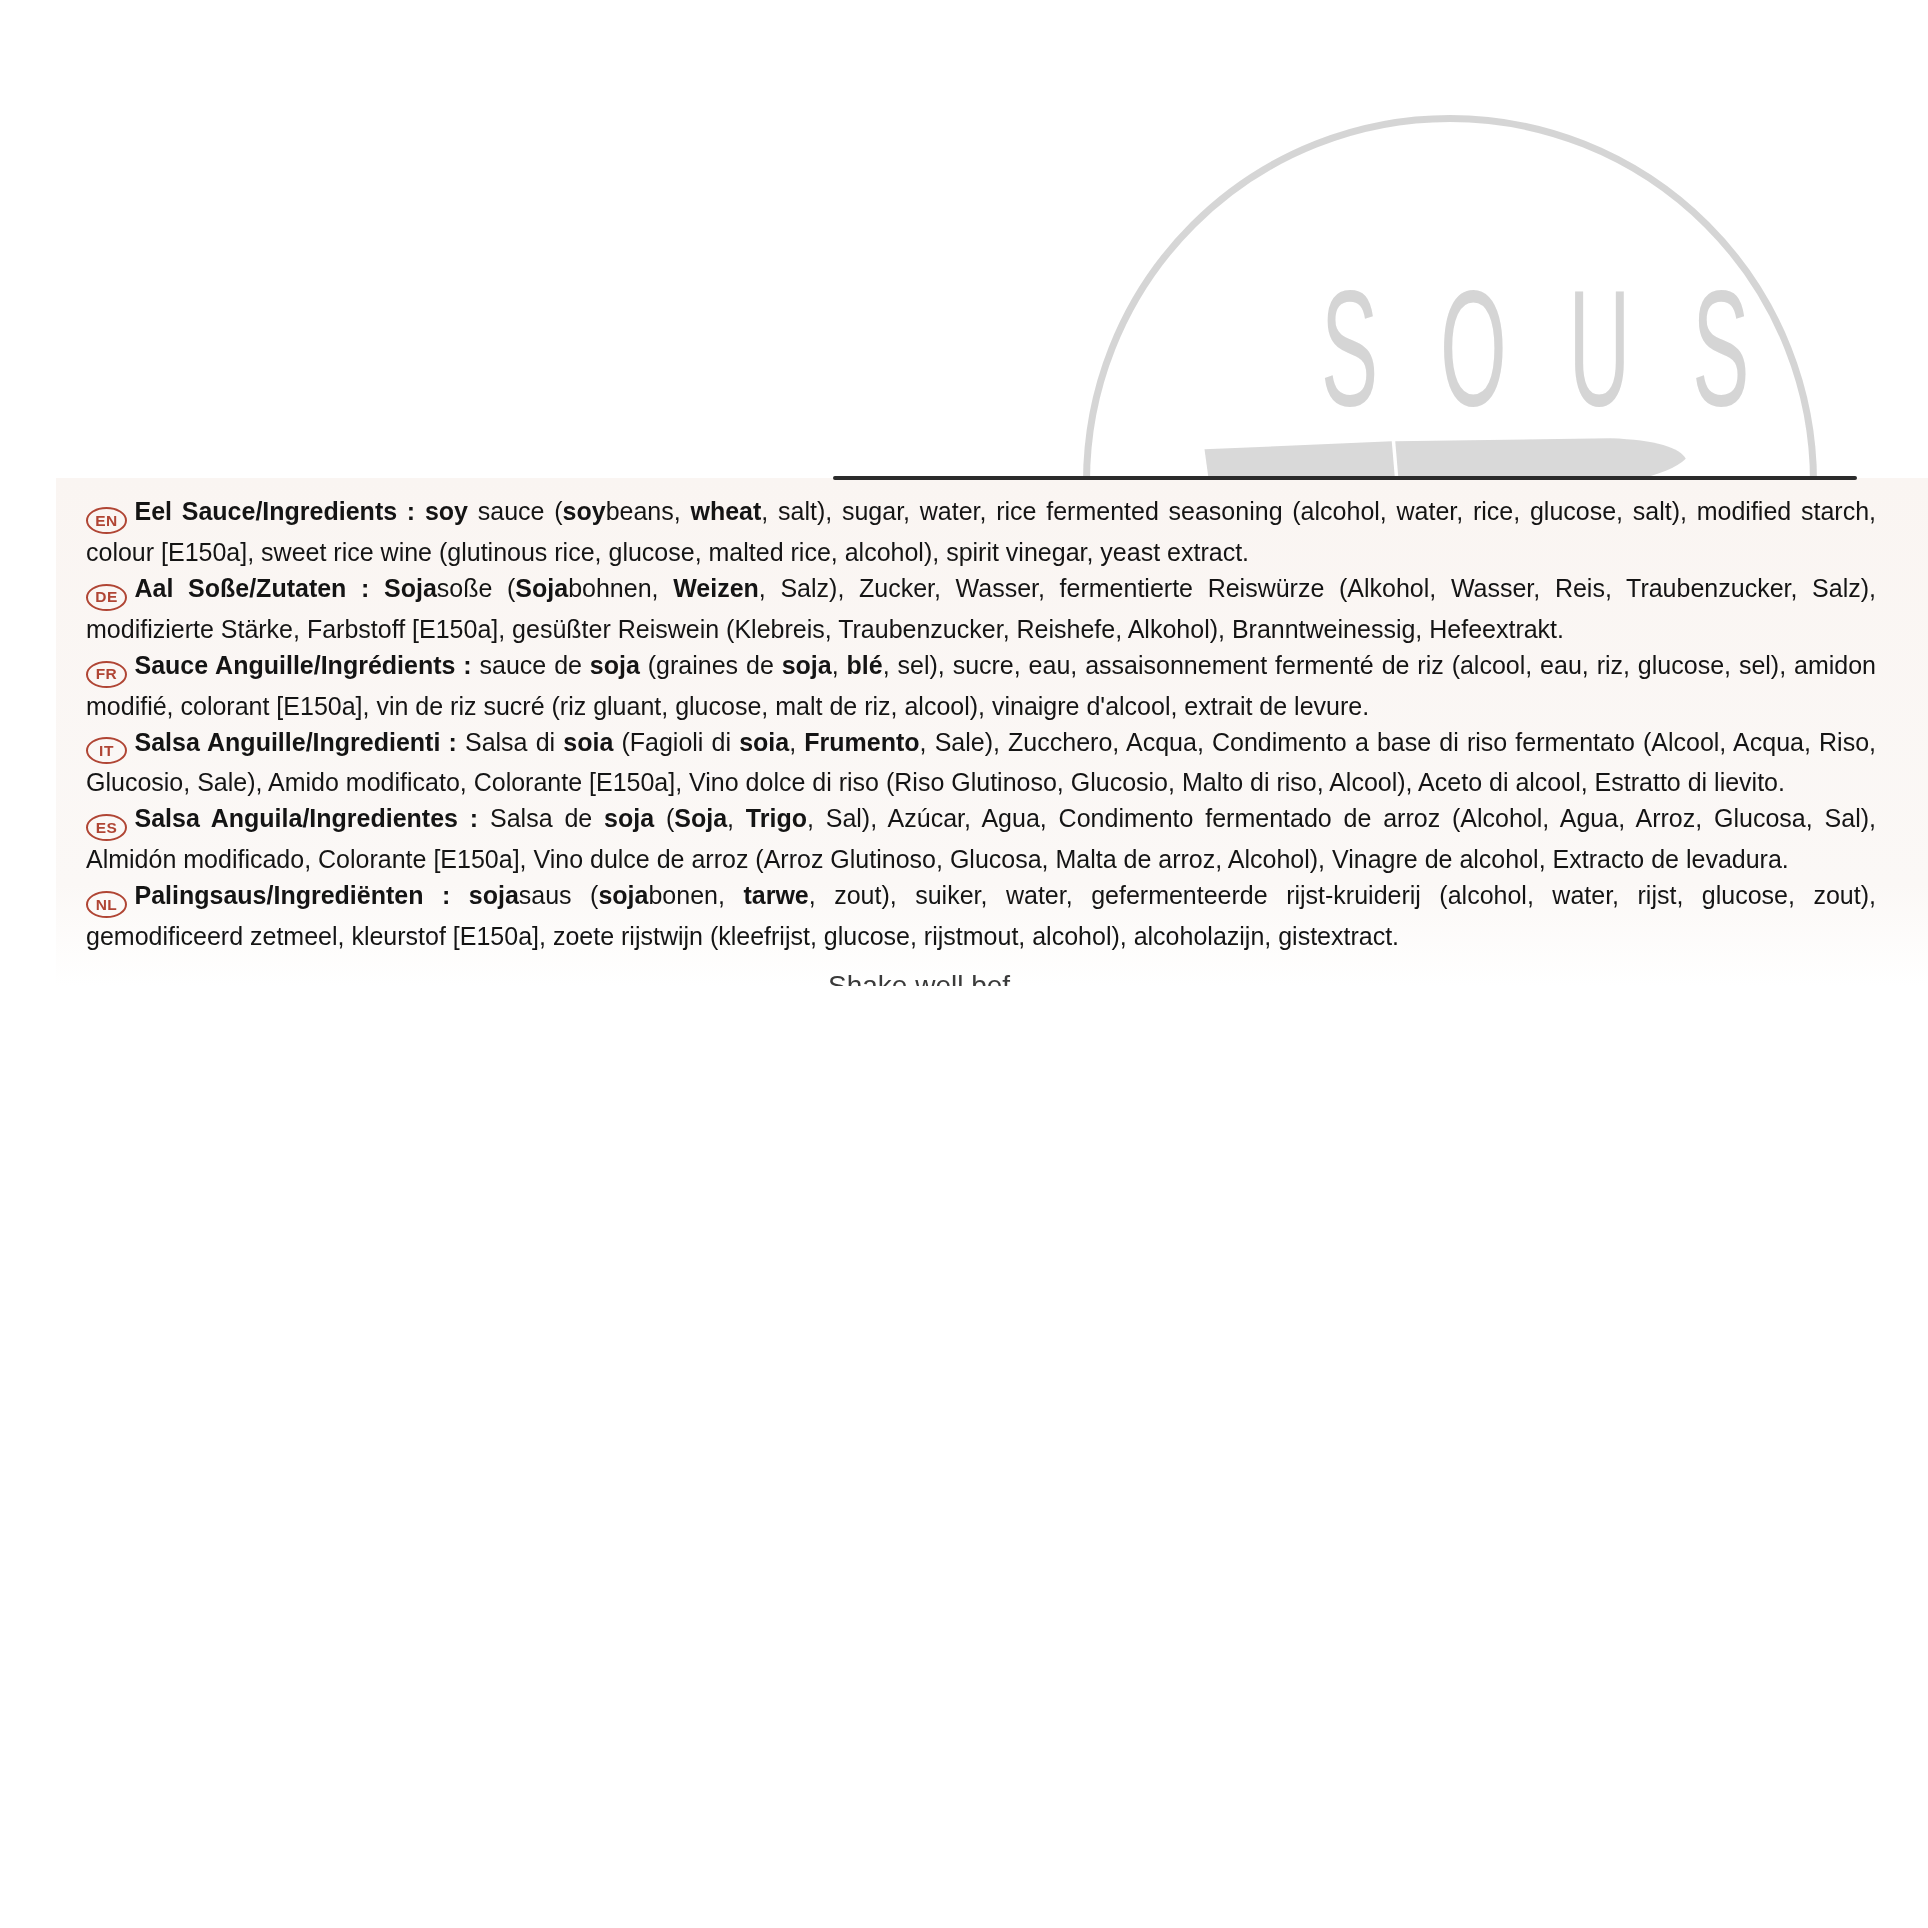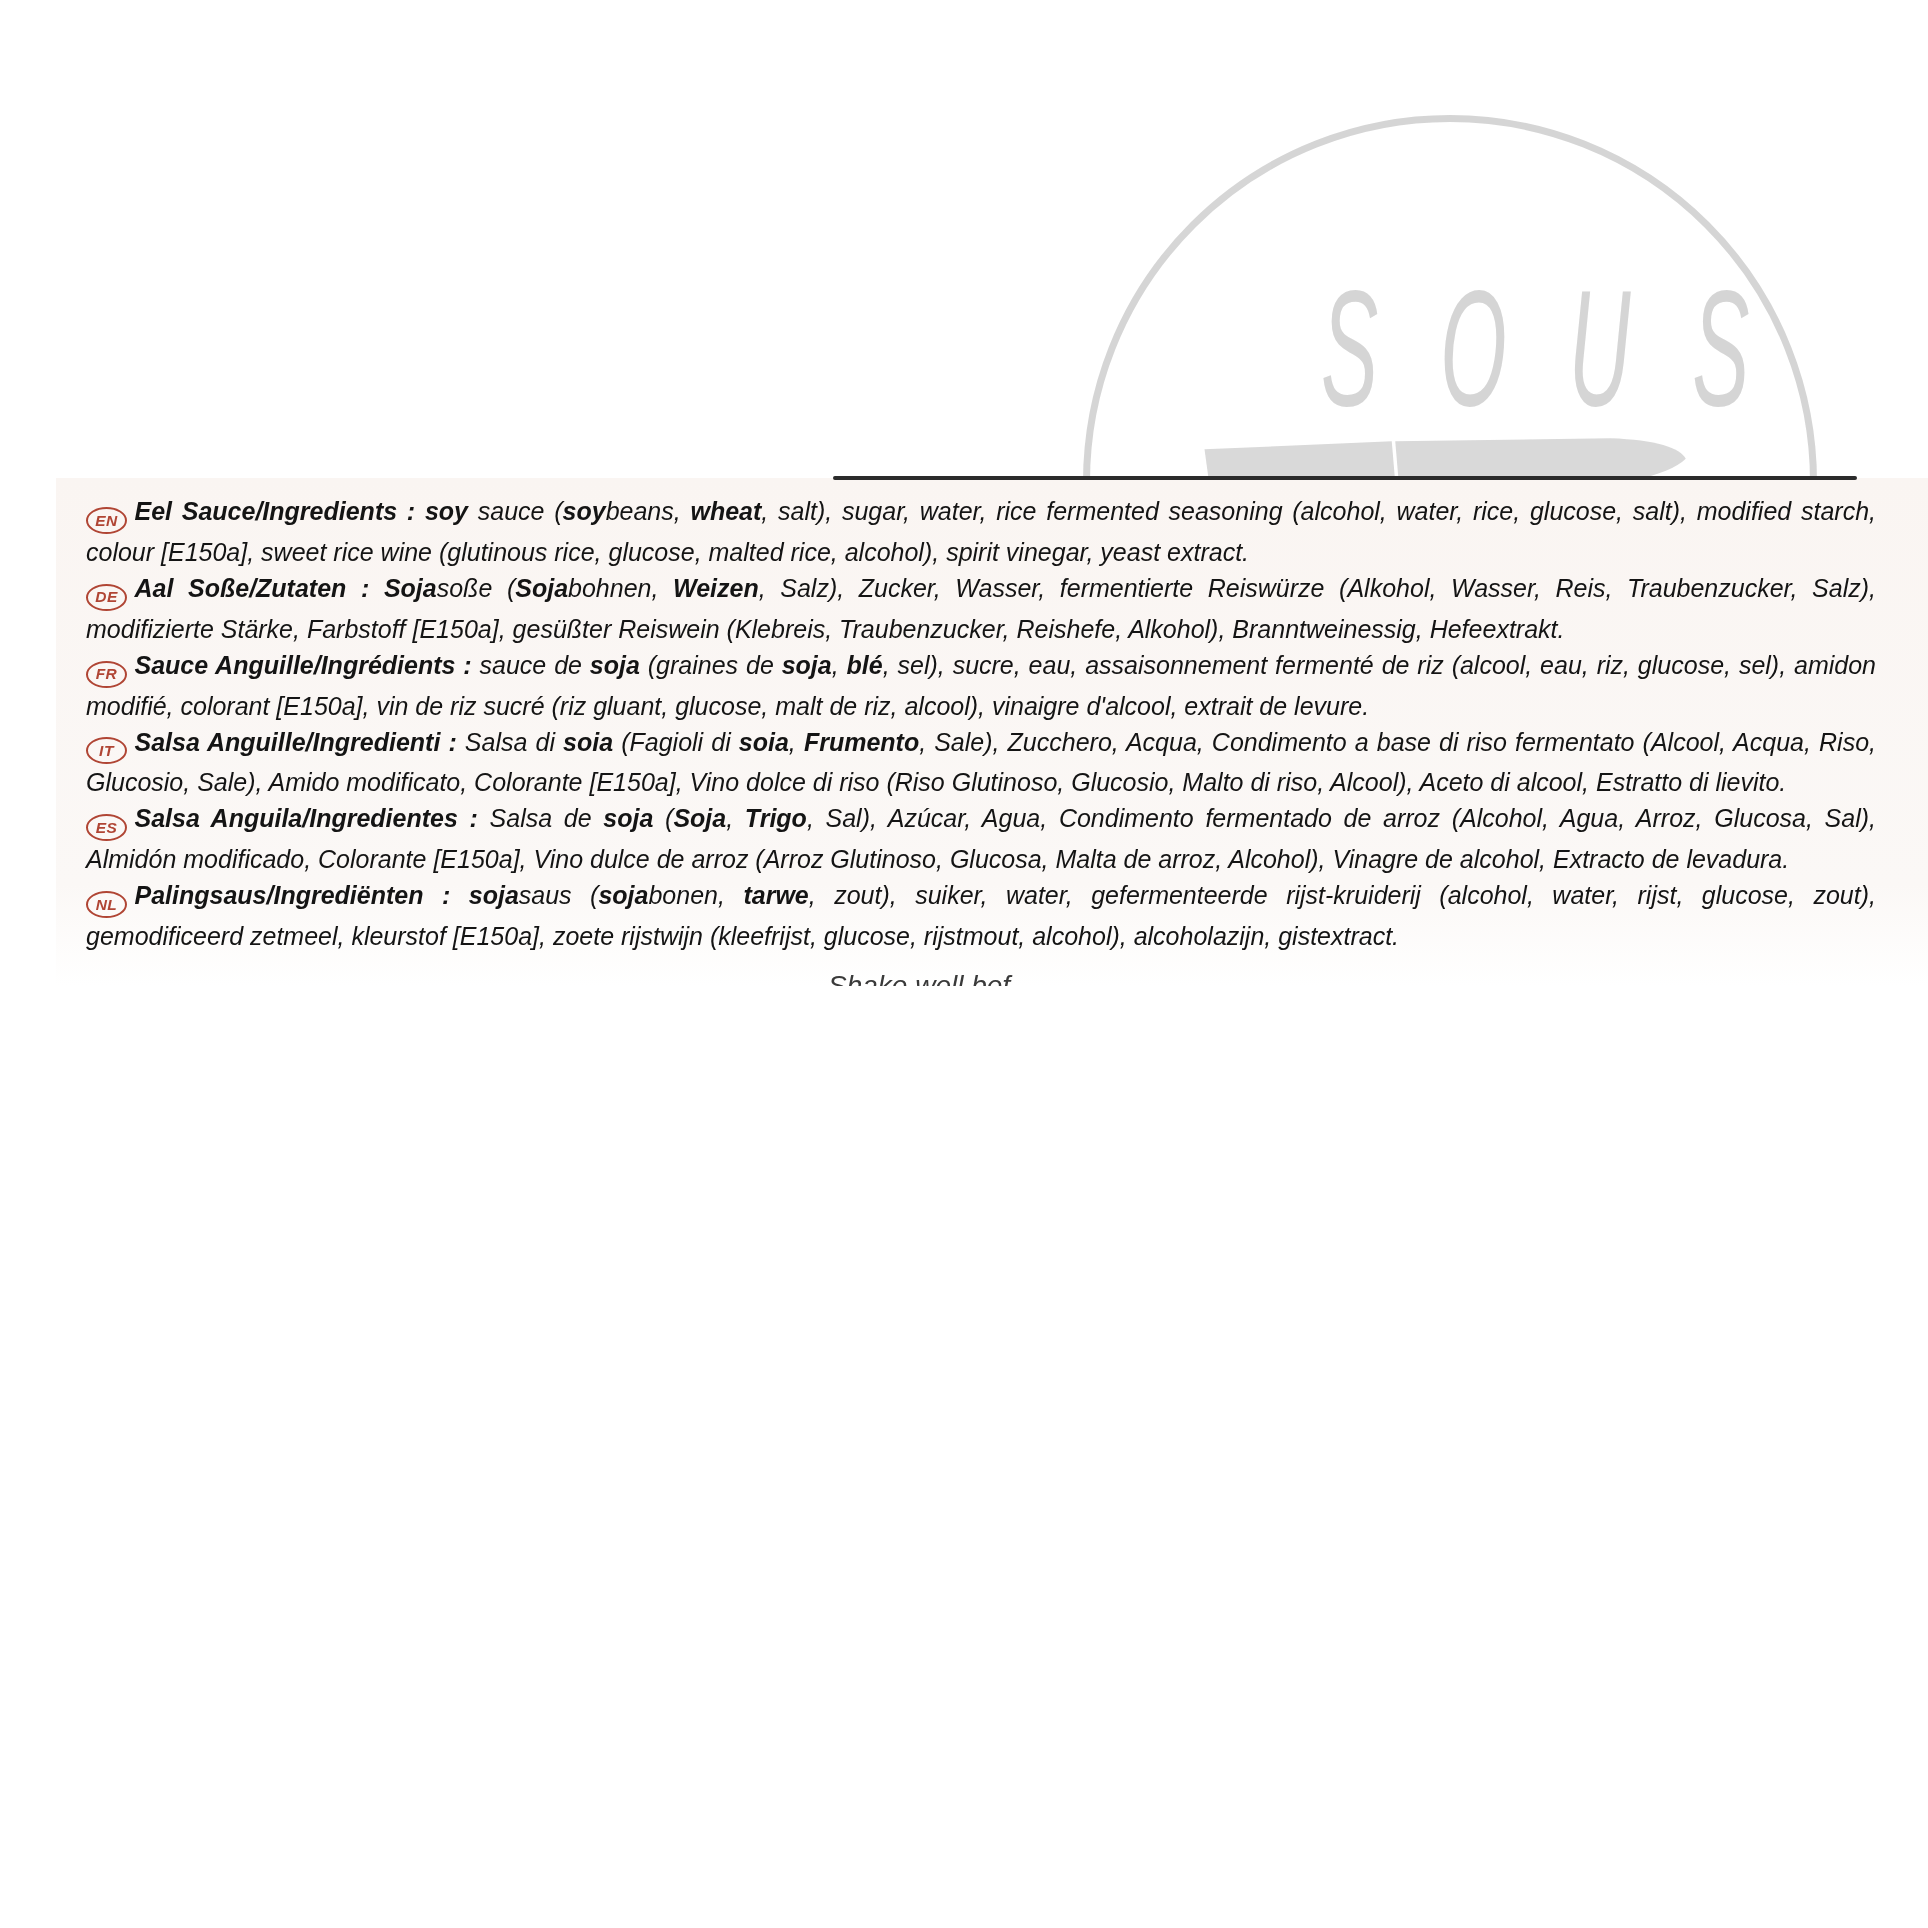--- a/index.html
+++ b/index.html
@@ -1,21 +1,21 @@
 <!DOCTYPE html>
 <html style="font-size:15px"><head>
 <meta charset="utf-8">
 <style>
   html,body{margin:0;padding:0;}
   body{
     width:1928px;height:1928px;position:relative;overflow:hidden;
     background:#ffffff;
     font-family:"Liberation Sans","DejaVu Sans",sans-serif;
   }
-  .canvas{position:absolute;inset:0;font-style:italic;}
+  .canvas{position:absolute;inset:0;}
 
   
   .watermark{position:absolute;inset:0;opacity:.7;pointer-events:none;}
   .wm-circle{
     position:absolute;left:1083px;top:115px;width:734px;height:734px;
     box-sizing:border-box;border:7.5px solid #c4c4c4;border-radius:50%;
   }
   .wm-word{
     position:absolute;left:1083px;width:734px;text-align:center;
     font-size:165px;line-height:1;color:#c4c4c4;font-weight:400;

